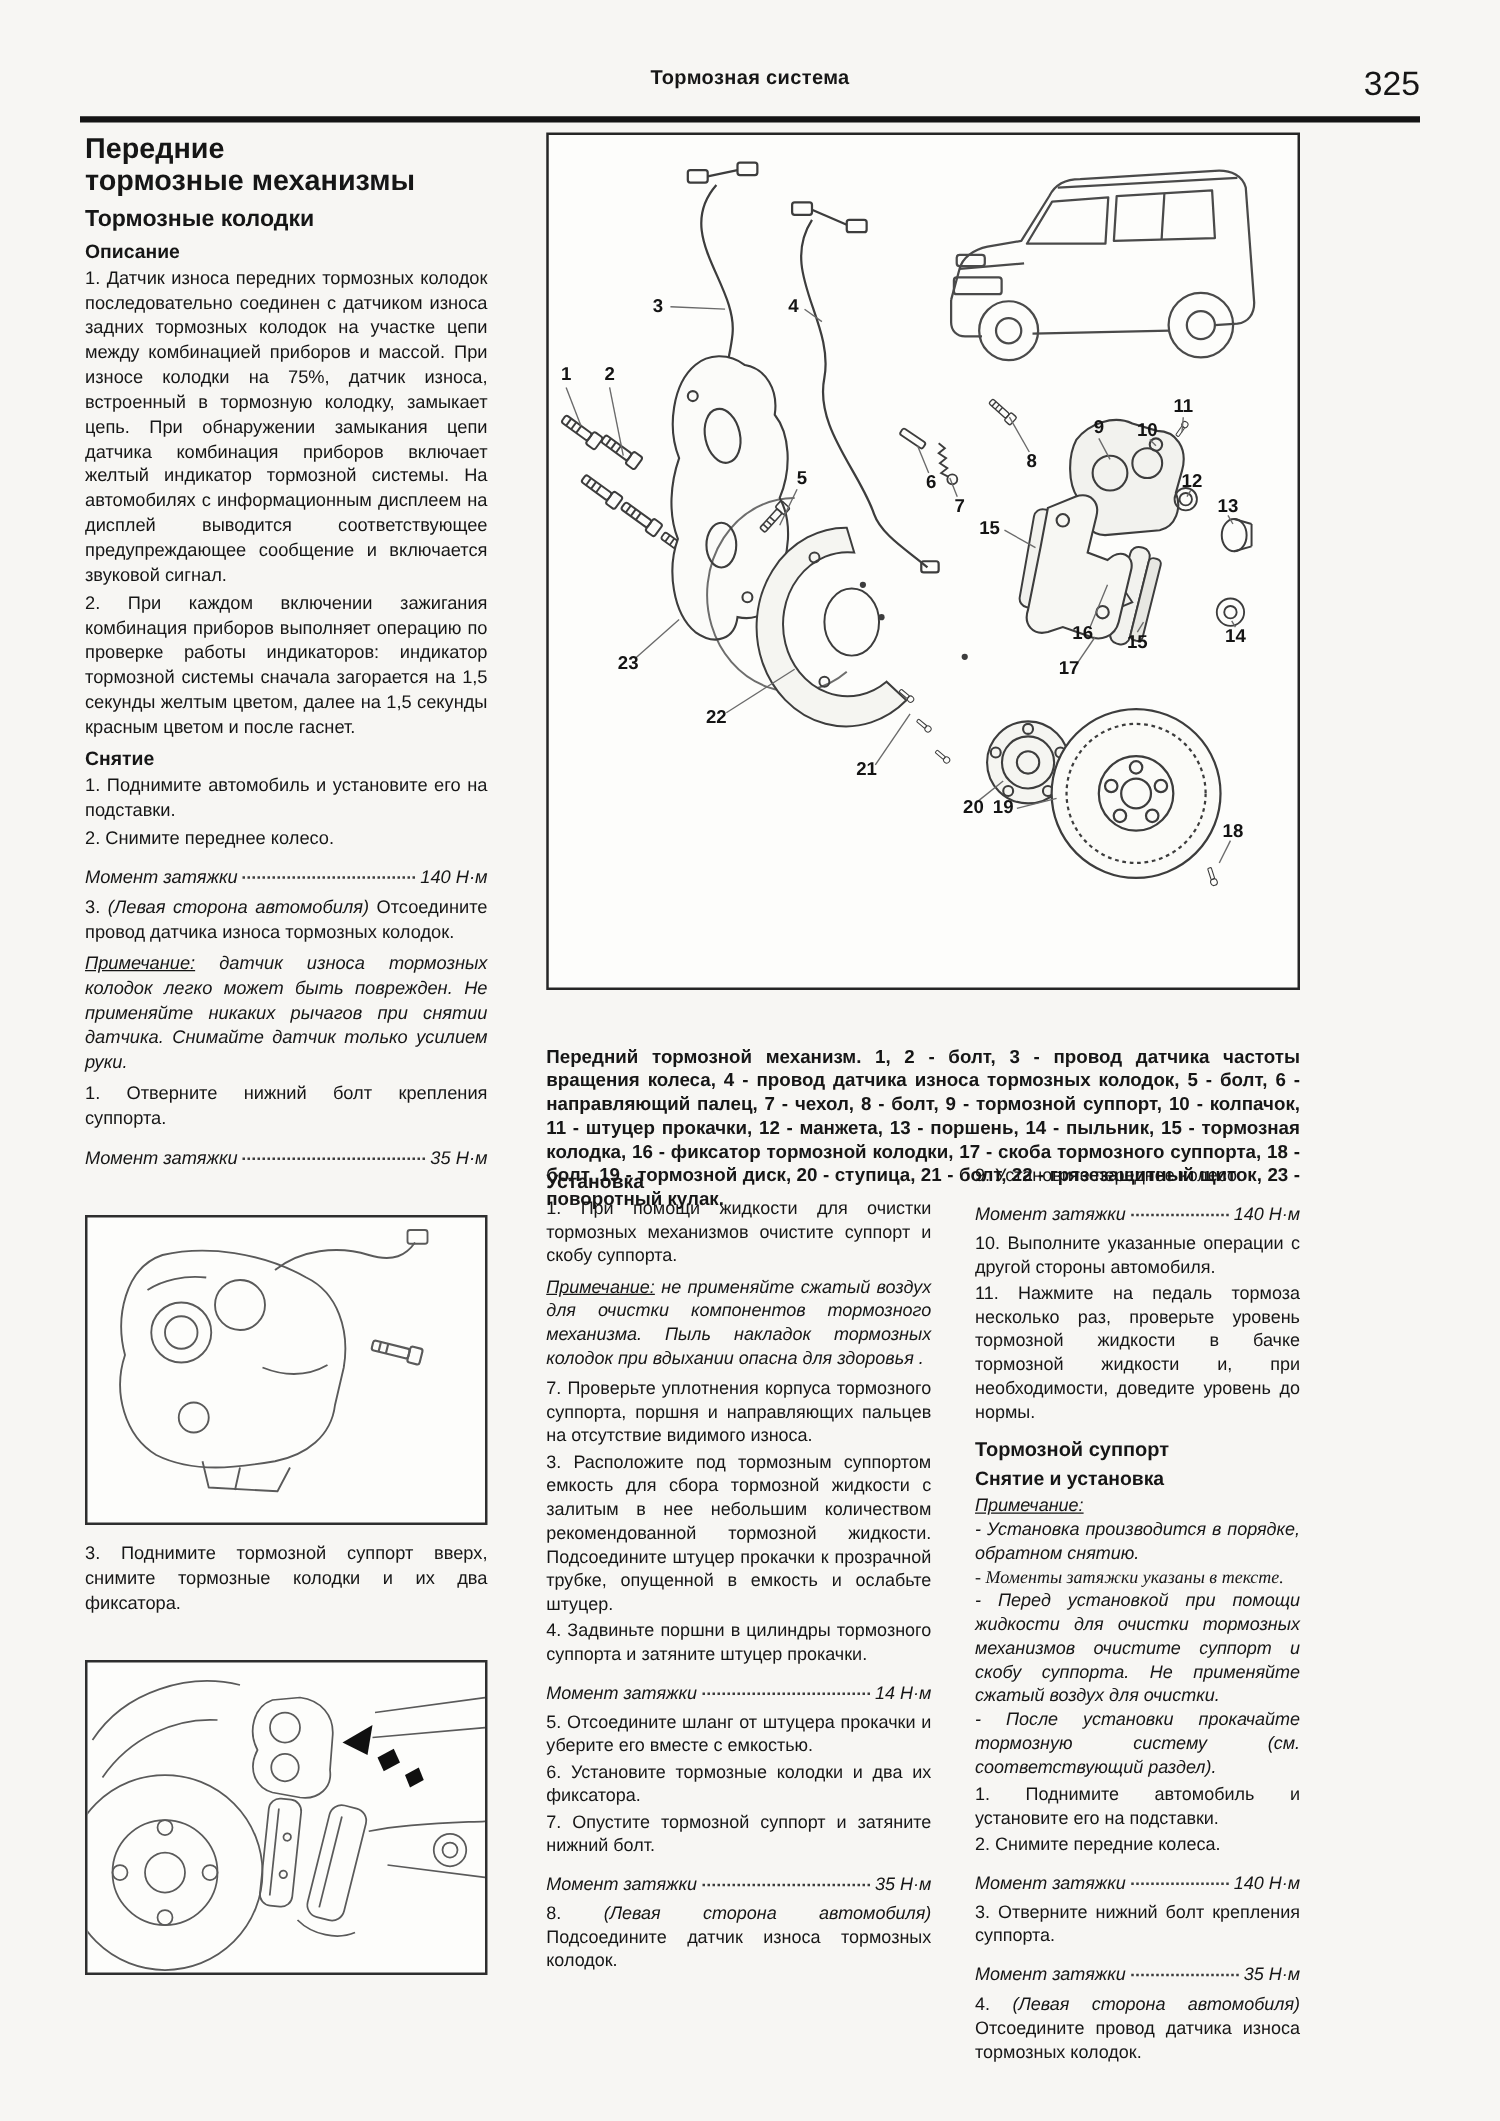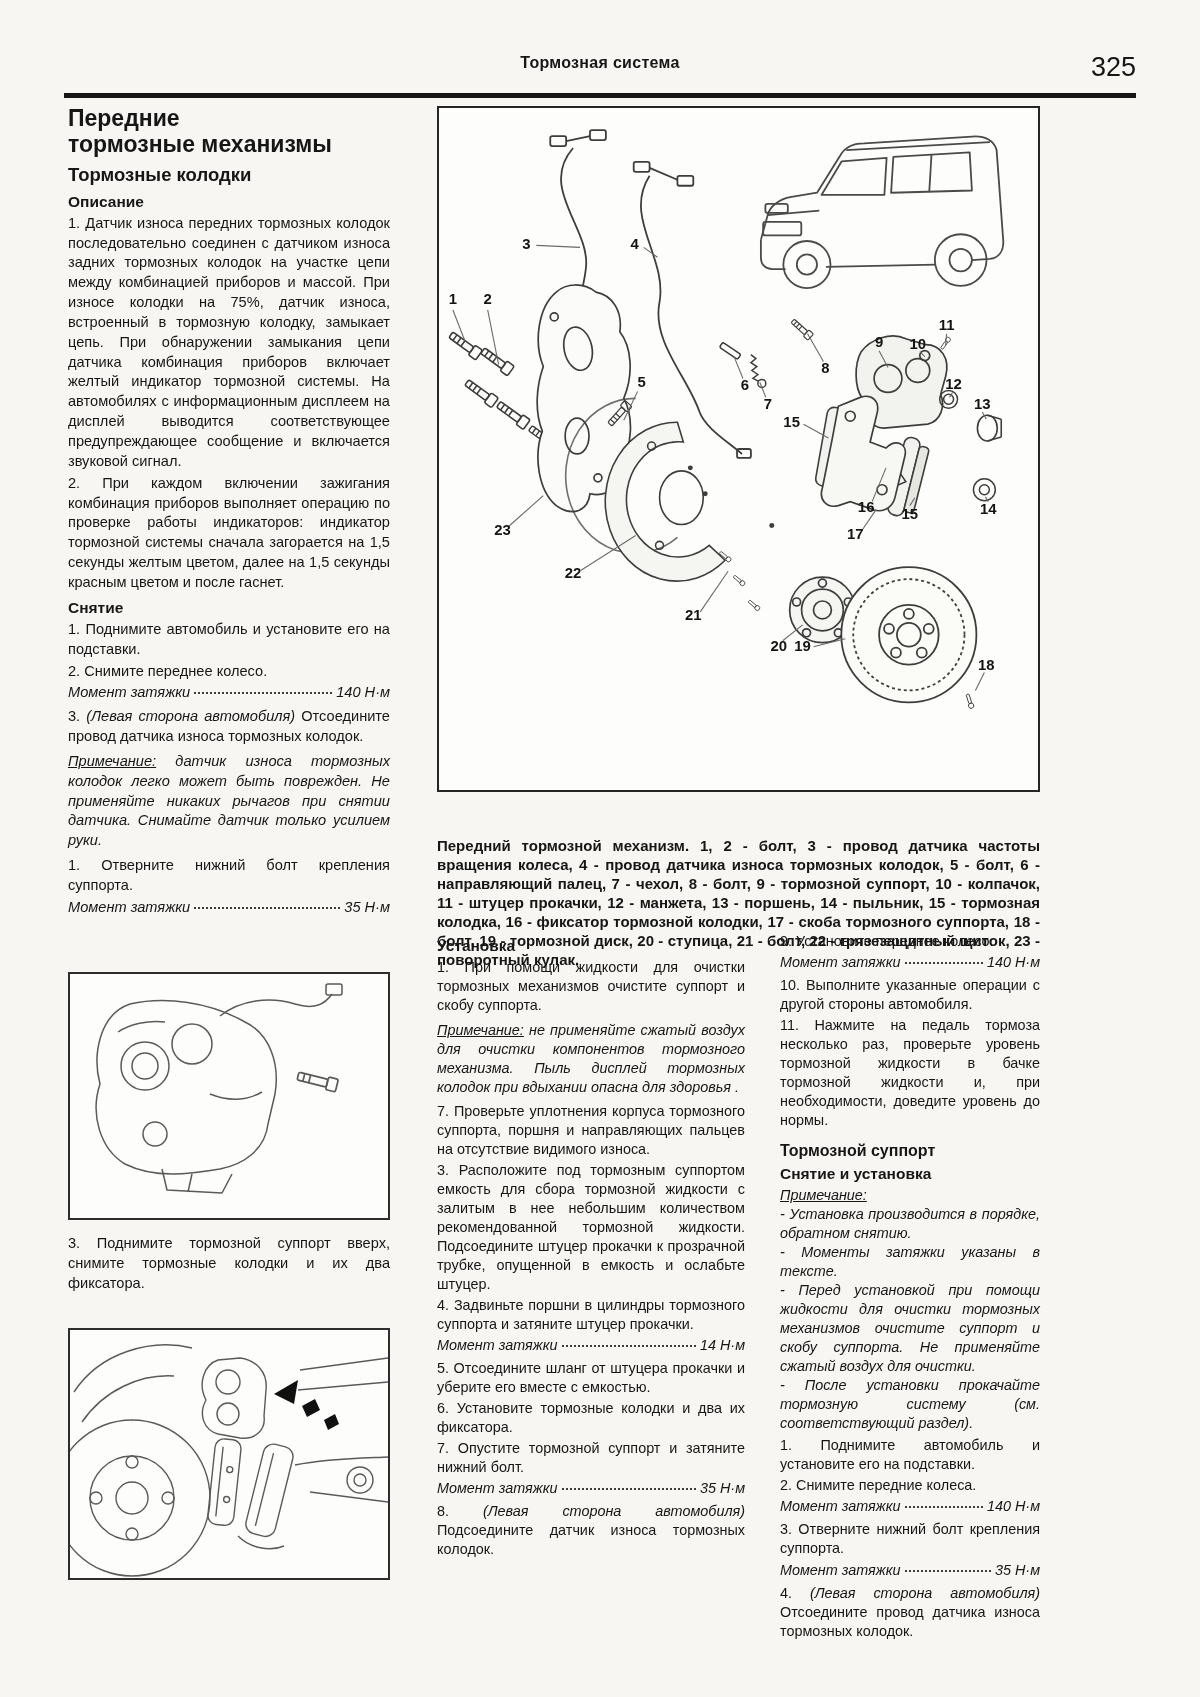--- a/index.html
+++ b/index.html
@@ -27,21 +27,21 @@
   .col-mid{left:437px;top:932px;width:308px;font-size:14.4px;line-height:1.32;}
   .col-right{left:780px;top:932px;width:260px;font-size:14.4px;line-height:1.32;}
   h1.sec{font-size:23px;line-height:1.12;margin:0 0 4px 0;}
   h2.sec{font-size:18.5px;margin:2px 0 3px 0;}
   h3.sec{font-size:15.5px;margin:4px 0 2px 0;}
   h1.sec2{font-size:16px;margin:12px 0 2px 0;line-height:1.1;}
   p.bp{margin:0 0 2px 0;}
   p.note{margin:5px 0 5px 0;font-style:italic;}
   .note-lead{text-decoration:underline;}
   .torque{
-    display:flex;align-items:baseline;font-style:italic;margin:2px 0 4px 0;
+    display:flex;align-items:baseline;font-style:italic;margin:12px 0 4px 0;
     white-space:nowrap;
   }
   .tq-dots{flex:1;border-bottom:2.4px dotted #3c3c3c;margin:0 4px;transform:translateY(-3px);}
   .tq-value{font-style:italic;}
   
   .fig-box{
     position:absolute;left:437px;top:106px;width:603px;height:686px;
     border:2px solid #262626;background:#fdfdfb;box-sizing:border-box;
   }
   .fig-caption{
@@ -308,21 +308,21 @@
         <text class="pn" x="64" y="430">23</text>
       </g>
     </svg>
   </div>
 
   <div class="fig-caption">Передний тормозной механизм. 1, 2 - болт, 3 - провод датчика частоты вращения колеса, 4 - провод датчика износа тормозных колодок, 5 - болт, 6 - направляющий палец, 7 - чехол, 8 - болт, 9 - тормозной суппорт, 10 - колпачок, 11 - штуцер прокачки, 12 - манжета, 13 - поршень, 14 - пыльник, 15 - тормозная колодка, 16 - фиксатор тормозной колодки, 17 - скоба тормозного суппорта, 18 - болт, 19 - тормозной диск, 20 - ступица, 21 - болт, 22 - грязезащитный щиток, 23 - поворотный кулак.</div>
 
   <div class="col col-mid">
     <h3 class="sec">Установка</h3>
     <p class="bp">1. При помощи жидкости для очистки тормозных механизмов очистите суппорт и скобу суппорта.</p>
-    <p class="note"><span class="note-lead">Примечание:</span> <span>не применяйте сжатый воздух для очистки компонентов тормозного механизма. Пыль дисплей тормозных колодок при вдыхании опасна для здоровья .</span></p>
+    <p class="note"><span class="note-lead">Примечание:</span> <span>не применяйте сжатый воздух для очистки компонентов тормозного механизма. Пыль накладок тормозных колодок при вдыхании опасна для здоровья .</span></p>
     <p class="bp">7. Проверьте уплотнения корпуса тормозного суппорта, поршня и направляющих пальцев на отсутствие видимого износа.</p>
     <p class="bp">3. Расположите под тормозным суппортом емкость для сбора тормозной жидкости с залитым в нее небольшим количеством рекомендованной тормозной жидкости. Подсоедините штуцер прокачки к прозрачной трубке, опущенной в емкость и ослабьте штуцер.</p>
     <p class="bp">4. Задвиньте поршни в цилиндры тормозного суппорта и затяните штуцер прокачки.</p>
     <div class="torque">
       <span class="tq-label">Момент затяжки</span>
       <span class="tq-dots"></span>
       <span class="tq-value">14 Н·м</span>
     </div>
     <p class="bp">5. Отсоедините шланг от штуцера прокачки и уберите его вместе с емкостью.</p>
     <p class="bp">6. Установите тормозные колодки и два их фиксатора.</p>
@@ -341,21 +341,21 @@
       <span class="tq-label">Момент затяжки</span>
       <span class="tq-dots"></span>
       <span class="tq-value">140 Н·м</span>
     </div>
     <p class="bp">10. Выполните указанные операции с другой стороны автомобиля.</p>
     <p class="bp">11. Нажмите на педаль тормоза несколько раз, проверьте уровень тормозной жидкости в бачке тормозной жидкости и, при необходимости, доведите уровень до нормы.</p>
     <h1 class="sec2">Тормозной суппорт</h1>
     <h3 class="sec">Снятие и установка</h3>
     <p class="note" style="margin:2px 0 0 0;"><span class="note-lead">Примечание:</span></p>
     <p class="note" style="margin:0;">- Установка производится в порядке, обратном снятию.</p>
-    <p class="note" style="margin:0;">- Моменты затяжки указаны в тексте.</p>
+    <p class="note" style="margin:0;font-family:Liberation Serif, serif;">- Моменты затяжки указаны в тексте.</p>
     <p class="note" style="margin:0;">- Перед установкой при помощи жидкости для очистки тормозных механизмов очистите суппорт и скобу суппорта. Не применяйте сжатый воздух для очистки.</p>
     <p class="note" style="margin:0 0 3px 0;">- После установки прокачайте тормозную систему (см. соответствующий раздел).</p>
     <p class="bp">1. Поднимите автомобиль и установите его на подставки.</p>
     <p class="bp">2. Снимите передние колеса.</p>
     <div class="torque">
       <span class="tq-label">Момент затяжки</span>
       <span class="tq-dots"></span>
       <span class="tq-value">140 Н·м</span>
     </div>
     <p class="bp">3. Отверните нижний болт крепления суппорта.</p>

